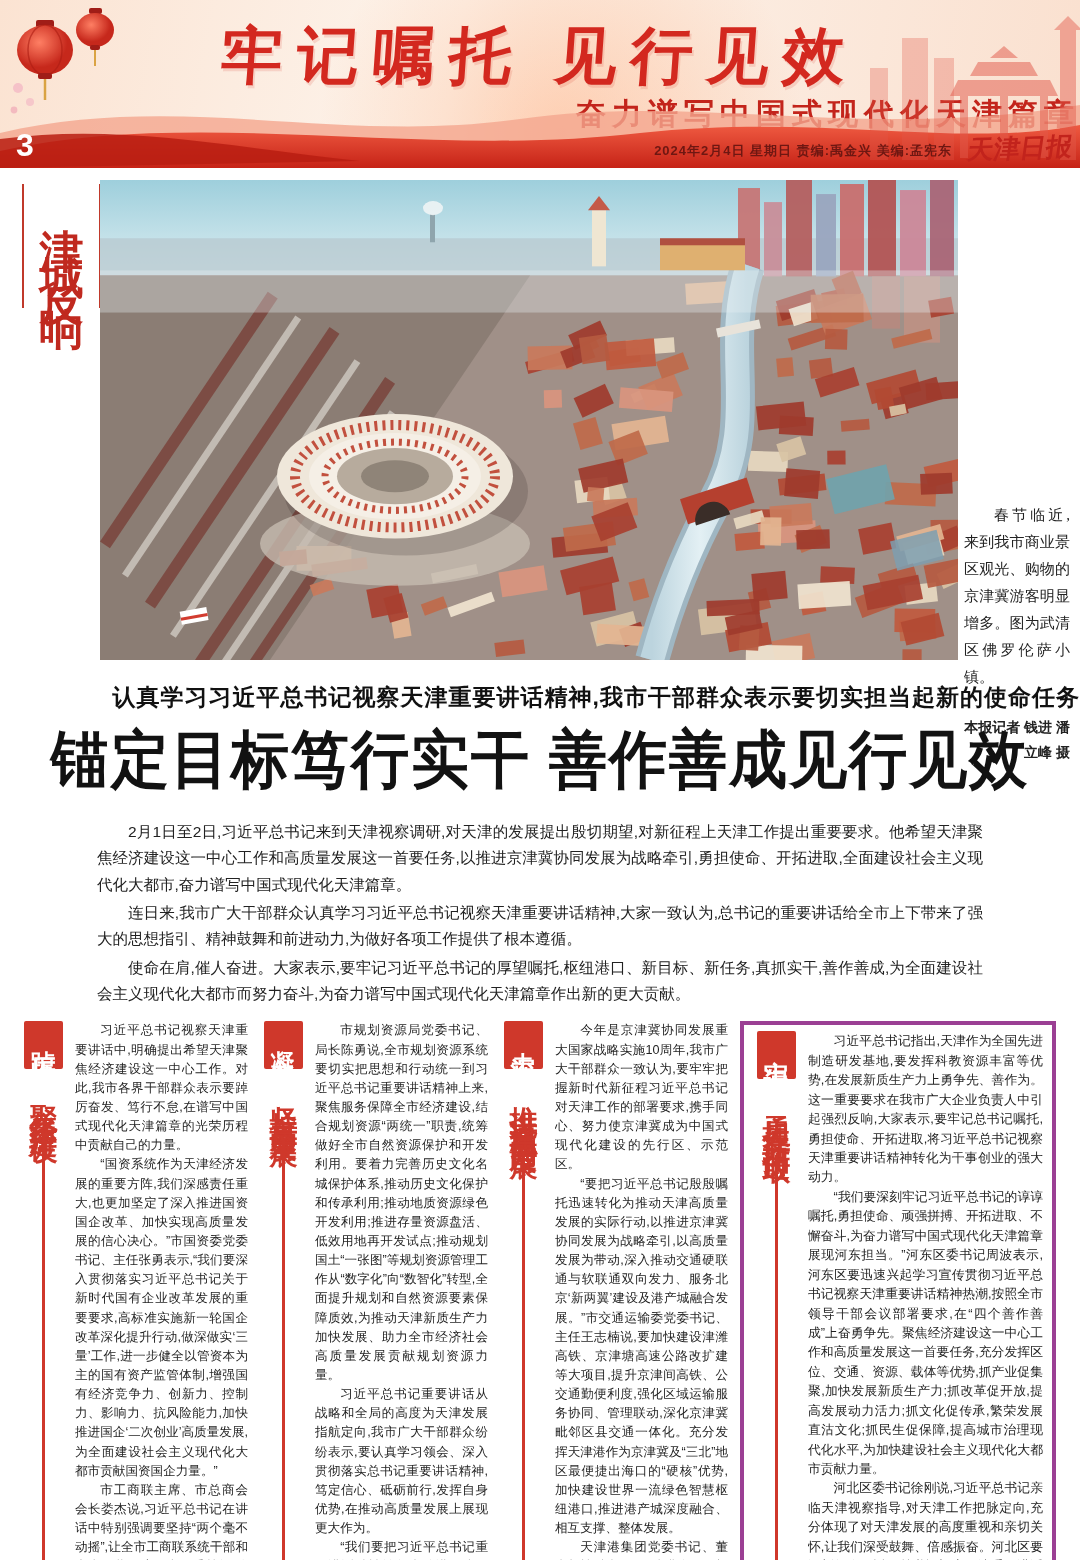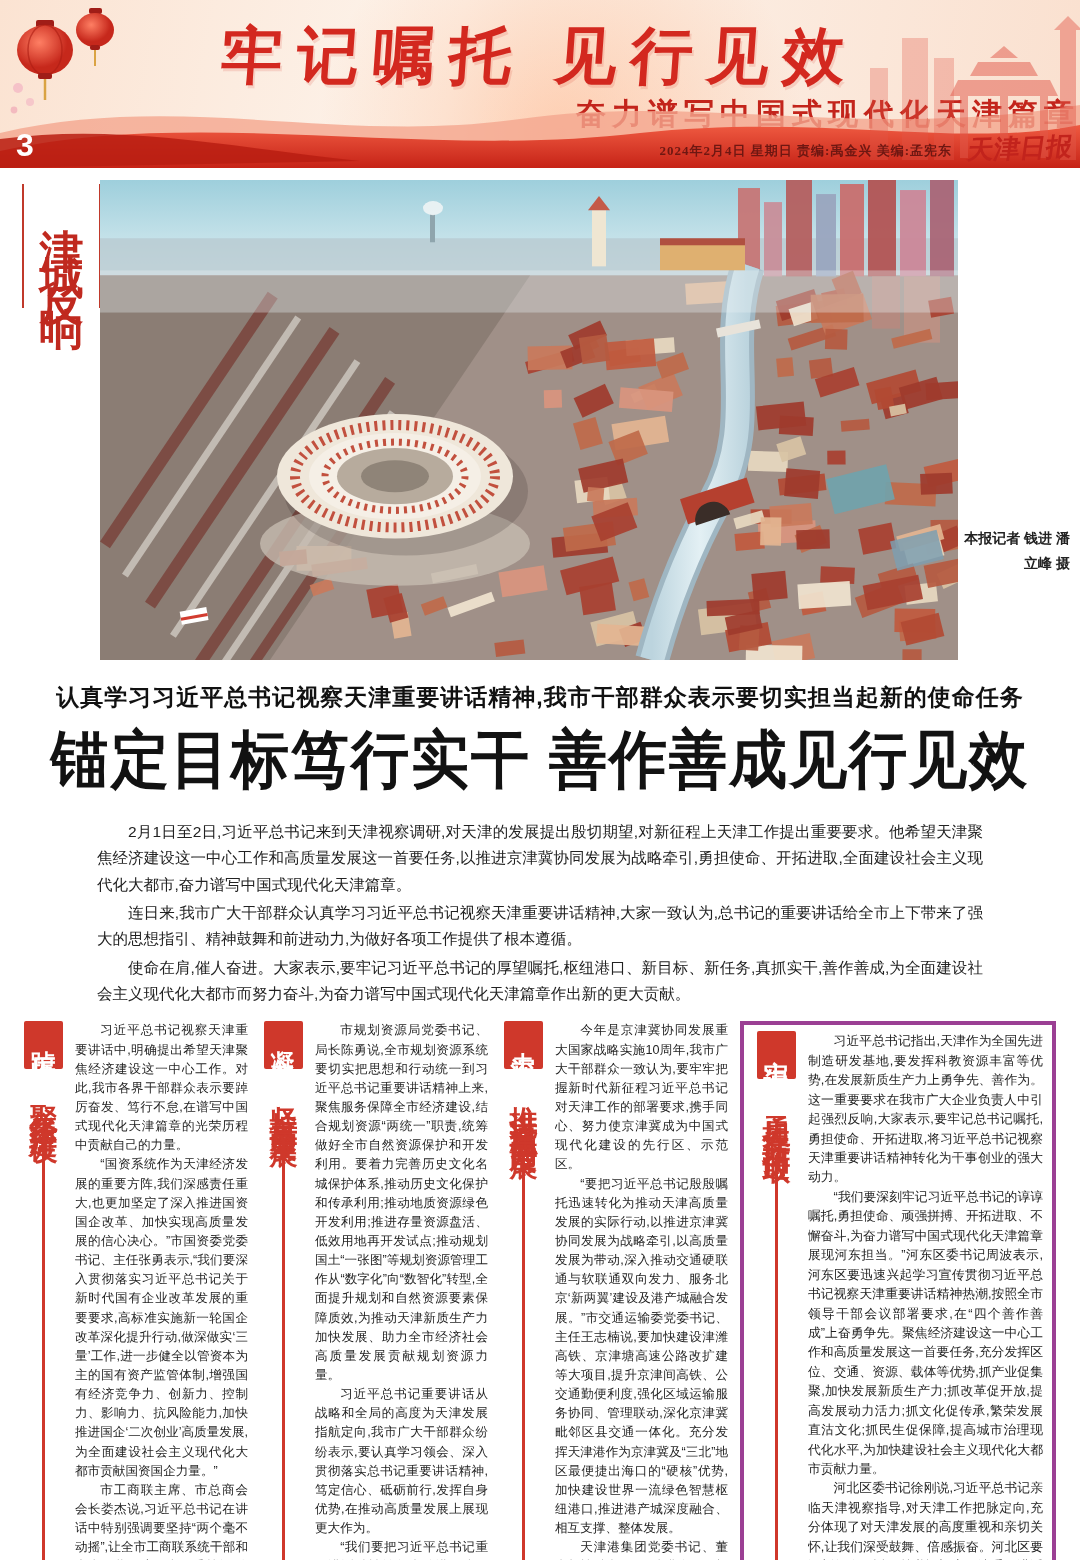--- a/index.html
+++ b/index.html
@@ -10,40 +10,40 @@
     background:
       radial-gradient(circle at 52% 80%, rgba(255,150,90,.38), transparent 42%),
       linear-gradient(100deg,#fbe3d2 0%,#fdf4ec 42%,#fae0cf 100%);}
   .banner-title{position:absolute;top:14px;left:0;right:0;text-align:center;
     font-family:"Liberation Serif",serif;font-weight:900;font-size:62px;color:#d3281f;
     letter-spacing:14px;transform:skewX(-4deg);text-shadow:2px 3px 0 rgba(211,40,31,.14);}
   .banner-sub{position:absolute;top:94px;left:0;right:0;text-align:right;
     font-weight:800;font-size:30px;color:#c3241b;letter-spacing:6px;}
   .hills{position:absolute;left:0;bottom:0;width:1080px;height:95px;}
   .page-num{position:absolute;left:16px;bottom:4px;color:#fff;font-size:32px;font-weight:800;z-index:5;}
-  .dateline{position:absolute;right:128px;bottom:8px;color:#6e1712;font-size:13px;font-weight:700;z-index:5;letter-spacing:1px;font-family:Liberation Serif, serif;}
+  .dateline{position:absolute;right:128px;bottom:8px;color:#6e1712;font-size:13px;font-weight:700;z-index:5;letter-spacing:1px;}
   .masthead{position:absolute;right:8px;bottom:2px;color:#c2231c;font-family:"Liberation Serif",serif;
     font-weight:900;font-size:26px;transform:skewX(-10deg) rotate(-2deg);z-index:5;}
   .banner-deco-left{position:absolute;left:6px;top:2px;z-index:4;}
   .banner-deco-right{position:absolute;right:0;top:0;z-index:3;}
 
   
   .top-section{position:relative;height:500px;}
   .rail{position:absolute;left:22px;top:16px;writing-mode:vertical-rl;
     font-family:"Liberation Serif",serif;font-weight:900;font-size:44px;color:#c0291f;
     letter-spacing:26px;padding:10px 8px;border-left:2px solid #c0392b;border-right:2px solid #c0392b;}
   .photo{position:absolute;left:100px;top:12px;width:858px;height:480px;background:#9b8b80;}
   .photo svg{display:block;width:100%;height:100%;}
   .caption{position:absolute;left:964px;top:334px;width:106px;font-family:"Liberation Serif",serif;
     font-size:15px;line-height:1.8;color:#222;text-align:justify;}
   .caption .cap-p{text-indent:2em;margin:0;}
   .caption .credit{font-family:"Liberation Sans",sans-serif;font-weight:700;margin-top:24px;text-align:right;font-size:14px;}
 
   
-  .kicker{text-align:center;font-size:23px;font-weight:800;color:#111;margin-top:14px;letter-spacing:1px;}
+  .kicker{text-align:right;font-size:23px;font-weight:800;color:#111;margin-top:14px;letter-spacing:1px;}
   .mainline{text-align:center;font-size:58px;font-weight:900;color:#121212;margin-top:8px;
     letter-spacing:2px;transform:scaleY(1.08);}
 
   
   .intro{width:886px;margin:20px auto 4px;font-size:15.5px;line-height:1.7;color:#222;font-weight:500;}
   .intro p{margin:0 0 2px;text-indent:2em;text-align:justify;}
 
   
   .cols{display:flex;gap:12px;padding:0 20px;margin-top:14px;align-items:flex-start;}
   .col{display:flex;gap:9px;width:228px;height:612px;overflow:hidden;}
@@ -322,20 +322,21 @@
       <g transform="rotate(-10 80 432)">
         <rect x="80" y="430" width="27" height="13" fill="#ffffff"></rect>
         <rect x="80" y="436" width="27" height="3" fill="#d23c30"></rect>
       </g>
 
       <rect x="0" y="90" width="858" height="42" fill="#e8f2f4" opacity=".35"></rect>
     </svg>
   </div>
 
   <div class="caption">
+    <p class="cap-p">春节临近,来到我市商业景区观光、购物的京津冀游客明显增多。图为武清区佛罗伦萨小镇。</p>
     <div class="credit">本报记者 钱进 潘立峰 摄</div>
   </div>
 </div>
 
 <div class="kicker">认真学习习近平总书记视察天津重要讲话精神,我市干部群众表示要切实担当起新的使命任务</div>
 <div class="mainline">锚定目标笃行实干 善作善成见行见效</div>
 
 <div class="intro">
     <p>2月1日至2日,习近平总书记来到天津视察调研,对天津的发展提出殷切期望,对新征程上天津工作提出重要要求。他希望天津聚焦经济建设这一中心工作和高质量发展这一首要任务,以推进京津冀协同发展为战略牵引,勇担使命、开拓进取,全面建设社会主义现代化大都市,奋力谱写中国式现代化天津篇章。</p>
     <p>连日来,我市广大干部群众认真学习习近平总书记视察天津重要讲话精神,大家一致认为,总书记的重要讲话给全市上下带来了强大的思想指引、精神鼓舞和前进动力,为做好各项工作提供了根本遵循。</p>

